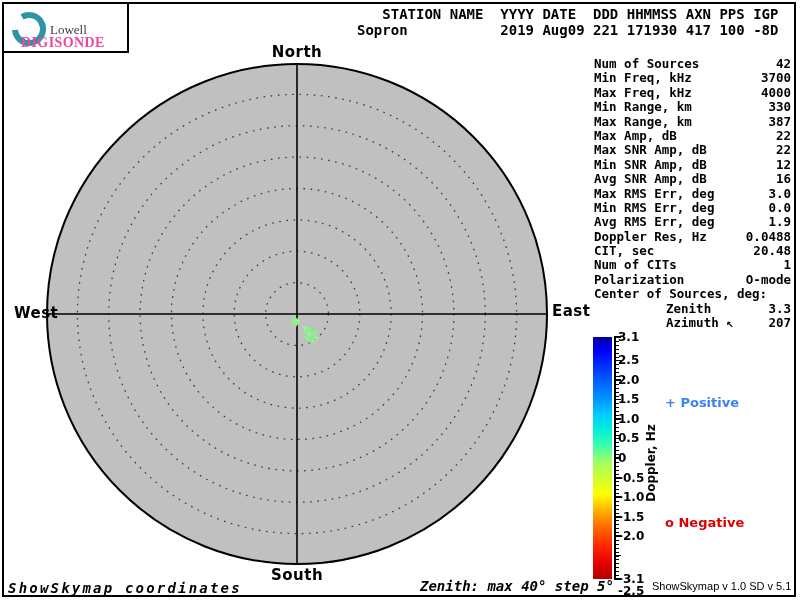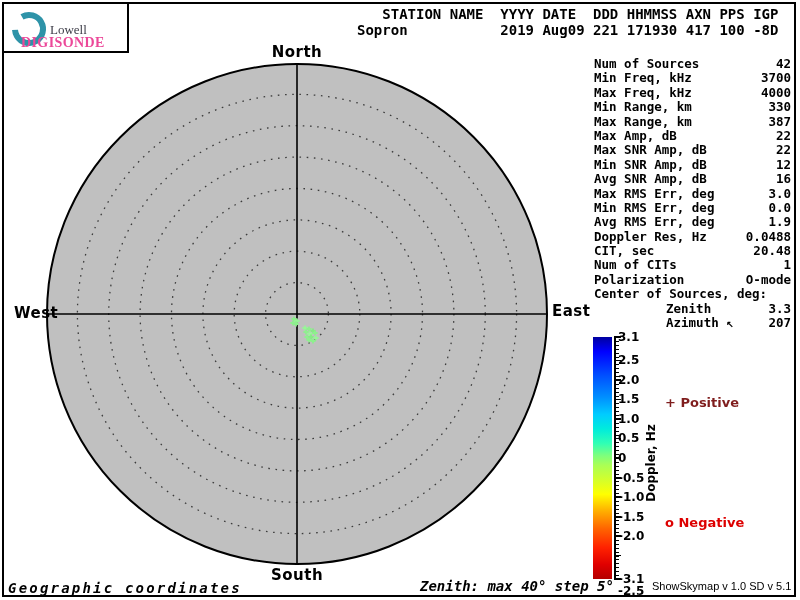--- a/index.html
+++ b/index.html
@@ -159,19 +159,19 @@
         <div class="cbar-label" style="top: 179.548px;">-1.5</div>
         <div class="cbar-tick" style="top: 198.265px;"></div>
         <div class="cbar-label" style="top: 199.065px;">-2.0</div>
         <div class="cbar-tick" style="top: 217.781px;"></div>
         <div class="cbar-label" style="top: 218.581px; margin-top: 35px;">-2.5</div>
         <div class="cbar-tick" style="top: 241.2px;"></div>
         <div class="cbar-label" style="top: 242px;">-3.1</div>
       </div>
   </div>
   <div class="cbar-title">Doppler, Hz</div>
-  <div class="legend legend-pos" id="legend-pos" style="color: #7f1d1d;">+ Positive</div>
+  <div class="legend legend-pos" id="legend-pos" style="color: #3b82f6;">+ Positive</div>
   <div class="legend legend-neg" id="legend-neg" style="color: rgb(221, 0, 0); text-align: right;">o Negative</div>
 
-  <div class="foot foot-left">Geographic coordinates</div>
+  <div class="foot foot-left">ShowSkymap coordinates</div>
   <div class="foot foot-center">Zenith: max 40°  step 5°</div>
   <div class="foot-right">ShowSkymap v 1.0  SD v 5.1</div>
 </div>
 
 </body></html>

